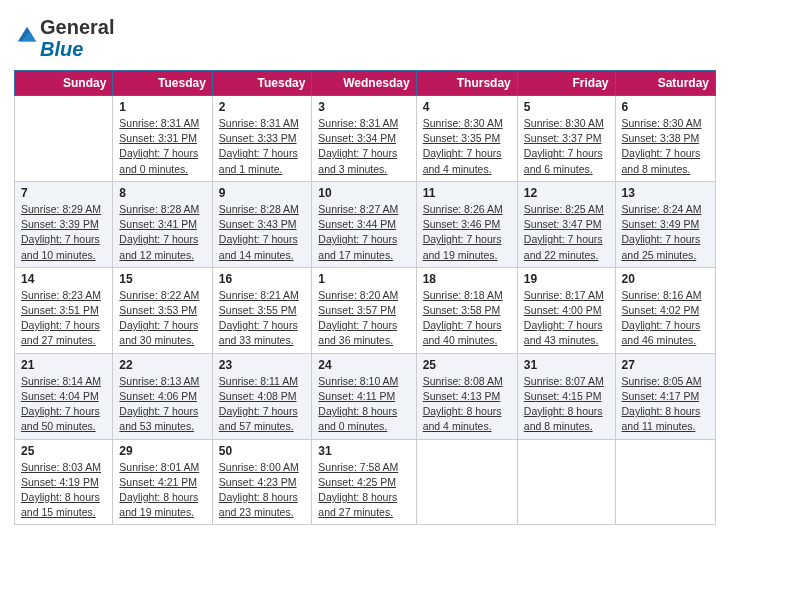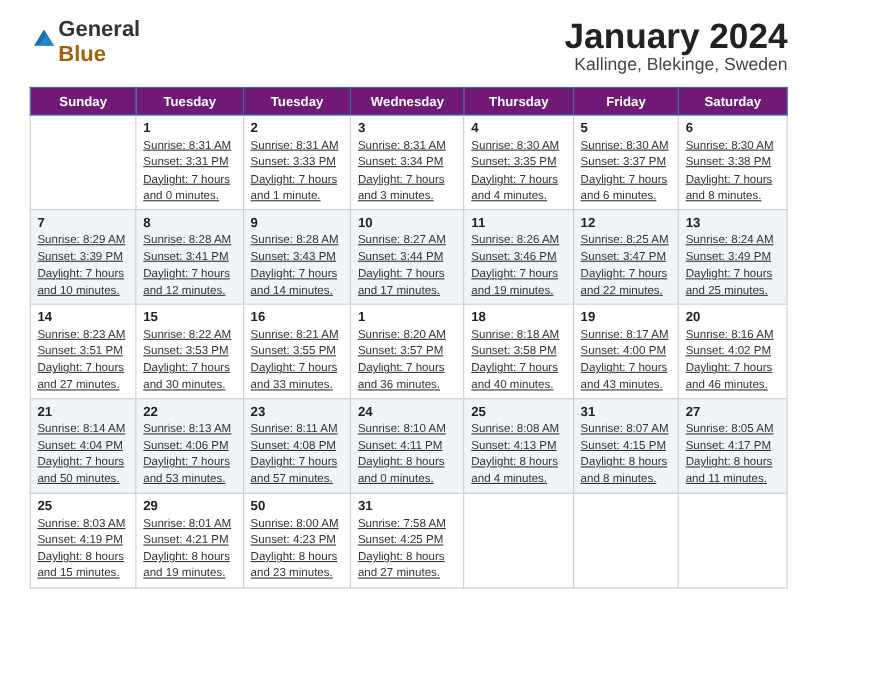--- a/index.html
+++ b/index.html
@@ -7,40 +7,40 @@
       font-family: Arial, sans-serif;
       background: #fff;
       width: 792px;
       height: 612px;
       overflow: hidden;
     }
     .page {
       width: 736px;
       height: 612px;
       background: #fff;
-      padding: 16px 20px 12px 27px;
+      padding: 16px 20px 12px 14px;
     }
     .header {
       display: flex;
       justify-content: space-between;
       align-items: flex-start;
       margin-bottom: 10px;
     }
     .logo {
       display: flex;
       align-items: center;
       gap: 2px;
     }
     .logo-text {
       font-size: 20px;
       font-weight: bold;
       line-height: 1.1;
     }
     .logo-general { color: #333; }
-    .logo-blue { color: #a16207; }
+    .logo-blue { color: #0369a1; font-style: italic; }
     .logo-icon {
       width: 22px;
       height: 22px;
       margin-left: 2px;
     }
     .title-block {
       text-align: right;
     }
     .title-block h1 {
       font-size: 32px;
@@ -52,23 +52,23 @@
       font-size: 16px;
       font-weight: normal;
       color: #444;
     }
     .calendar-table {
       width: 100%;
       border-collapse: collapse;
       font-size: 11px;
     }
     .calendar-table th {
-      background: #701a75;
+      background: #be185d;
       color: #fff;
-      text-align: center;
+      text-align: right;
       padding: 5px 6px;
       font-size: 12px;
       font-weight: bold;
       border: 1px solid #2e6da4;
     }
     .calendar-table td {
       border: 1px solid #ccc;
       vertical-align: top;
       padding: 4px 6px;
       width: 113px;
@@ -110,24 +110,20 @@
           <polygon points="14,8 22,18 6,18" fill="#2e8fd4" opacity="0.7"></polygon>
         </svg>
       </div>
       <div>
         <div class="logo-text">
           <span class="logo-general">General</span><br>
           <span class="logo-blue">Blue</span>
         </div>
       </div>
     </div>
-    <div class="title-block">
-      <h1>January 2024</h1>
-      <h2>Kallinge, Blekinge, Sweden</h2>
-    </div>
   </div>
 
   <table class="calendar-table">
     <thead>
       <tr>
         <th>Sunday</th>
         <th>Tuesday</th>
         <th>Tuesday</th>
         <th>Wednesday</th>
         <th>Thursday</th>

